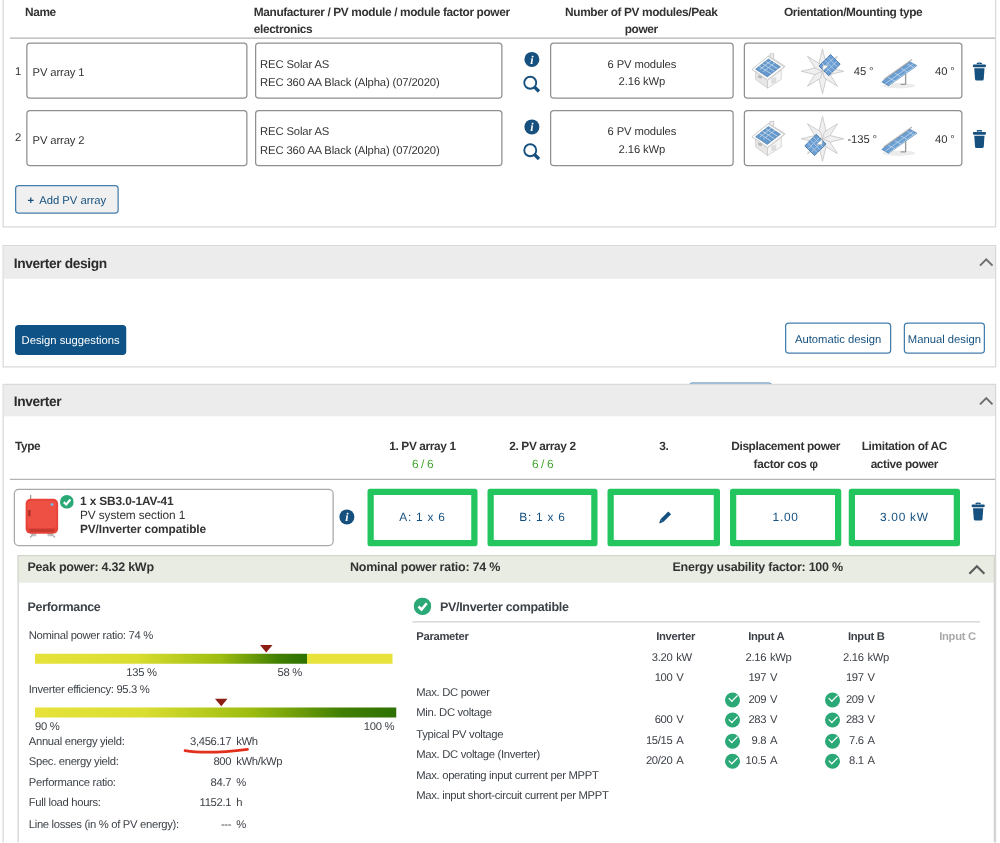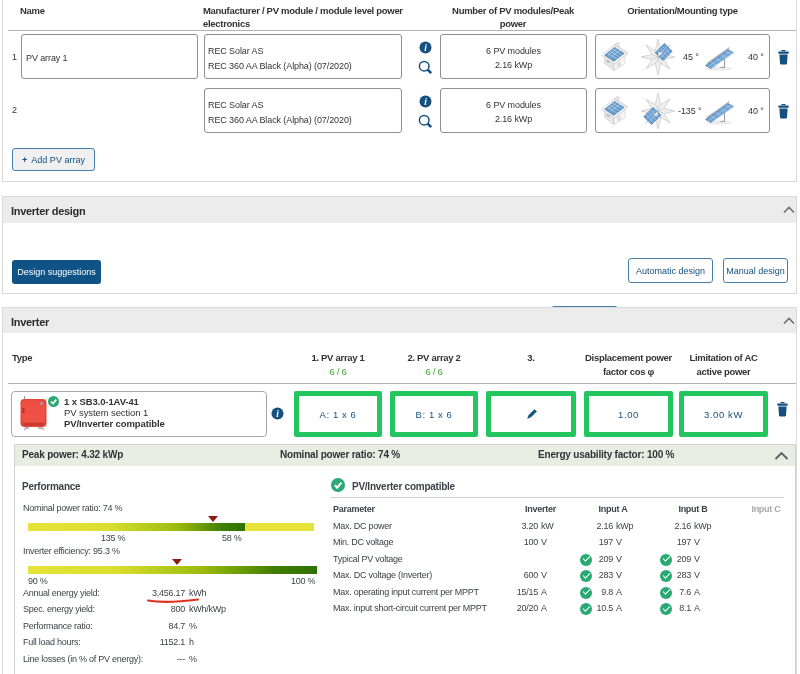--- a/index.html
+++ b/index.html
@@ -17,39 +17,39 @@
 .btn-outline { position:absolute; border:1px solid #447ead; border-radius:3px; background:#fff; color:#15507f; font-size:9px; display:flex; align-items:center; justify-content:center; }
 .bar { position:absolute; height:8px; }
 .marker { position:absolute; width:0; height:0; border-left:5px solid transparent; border-right:5px solid transparent; border-top:6px solid #8c1d12; }
 .statlbl { position:absolute; font-size:9px; color:#3d4248; letter-spacing:-0.25px; }
 .statval { position:absolute; font-size:9px; color:#3d4248; text-align:right; letter-spacing:-0.25px; }
 .pt { font-size:9px; color:#3d4248; letter-spacing:-0.25px; }
 .ptb { font-weight:bold; }
 .gray { color:#a9a9a9; }
 .prow { position:absolute; left:0; top:0; width:800px; height:14px; }
 .prow span { position:absolute; font-size:9px; color:#3d4248; letter-spacing:-0.25px; }
-.plbl { left:333px; }
+.plbl { left:333px;margin-top:28px; }
 .pn1 { left:478px; width:60px; text-align:right; }
 .pu1 { left:541px; }
 .pn2 { left:553px; width:60px; text-align:right; }
 .pu2 { left:616px; }
 .pn3 { left:631px; width:60px; text-align:right; }
 .pu3 { left:694px; }
 .chkA, .chkB { width:12px; height:12px; border-radius:50%; background:#2aa876; top:0px; }
 .chkA { left:580px; } .chkB { left:660px; }
 .chkA::after, .chkB::after { content:""; position:absolute; left:2.6px; top:2.8px; width:5.5px; height:2.8px; border-left:1.8px solid #fff; border-bottom:1.8px solid #fff; transform:rotate(-45deg); }
 </style>
 </head>
 <body>
 <div style="position:relative; width:800px; height:674px;">
 
 <div class="card" style="left:2px; top:-4px; width:795px; height:186px;"></div>
 
 <div class="th" style="left:20px; top:4px;">Name</div>
-<div class="th" style="left:203px; top:4px; width:230px;">Manufacturer / PV module / module level power electronics</div>
+<div class="th" style="left:203px; top:4px; width:230px;">Manufacturer / PV module / module factor power electronics</div>
 <div class="th" style="left:433px; top:4px; width:160px; text-align:center;">Number of PV modules/Peak<br>power</div>
 <div class="th" style="left:595px; top:4px; width:175px; text-align:center;">Orientation/Mounting type</div>
 <div class="abs" style="left:8px; top:30px; width:788px; height:1px; background:#b3b3b3;"></div>
 
 <div class="abs s9" style="left:12px; top:51px;">1</div>
 <div class="gbox" style="left:21px; top:34px; width:177px; height:45px;">
       <div class="abs s9" style="left:4px; top:17px;">PV array 1</div>
     </div>
 <div class="gbox" style="left:204px; top:34px; width:198px; height:45px;">
       <div class="abs s9" style="left:3px; top:9px; line-height:15px;">REC Solar AS<br>REC 360 AA Black (Alpha) (07/2020)</div>
@@ -115,20 +115,23 @@
 <div class="abs s9" style="left:748px; top:51px;">40 °</div>
 <div class="abs" style="left:778px; top:50px;">
       <svg width="11" height="15" viewBox="0 0 11 15">
 <path d="M3.6,1.1 Q5.5,-0.5 7.4,1.1" fill="none" stroke="#15507f" stroke-width="1.3"></path>
 <rect x="0.2" y="1.5" width="10.6" height="2.2" rx="0.9" fill="#15507f"></rect>
 <path d="M1.4,4.6 h8.2 l-0.6,8.6 q-0.1,1.2 -1.3,1.2 h-4.4 q-1.2,0 -1.3,-1.2 Z" fill="#15507f"></path>
 </svg>
     </div>
 
 <div class="abs s9" style="left:12px; top:104px;">2</div>
+<div class="gbox" style="left:21px; top:88px; width:177px; height:45px;">
+      <div class="abs s9" style="left:4px; top:17px;">PV array 2</div>
+    </div>
 <div class="gbox" style="left:204px; top:88px; width:198px; height:45px;">
       <div class="abs s9" style="left:3px; top:9px; line-height:15px;">REC Solar AS<br>REC 360 AA Black (Alpha) (07/2020)</div>
     </div>
 <div class="abs" style="left:419px; top:95px;">
       <svg width="13" height="13">
         <circle cx="6.5" cy="6.5" r="6" fill="#15507f"></circle>
         <text x="6.5" y="10" font-size="9.5" font-style="italic" font-weight="bold" font-family="Liberation Serif" fill="#fff" text-anchor="middle">i</text>
       </svg>
     </div>
 <div class="abs" style="left:418px; top:114px;">

